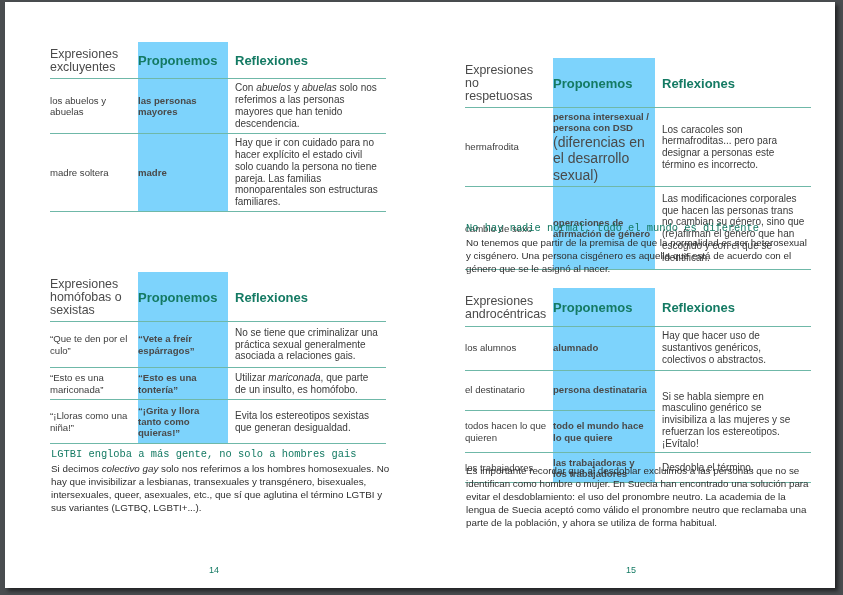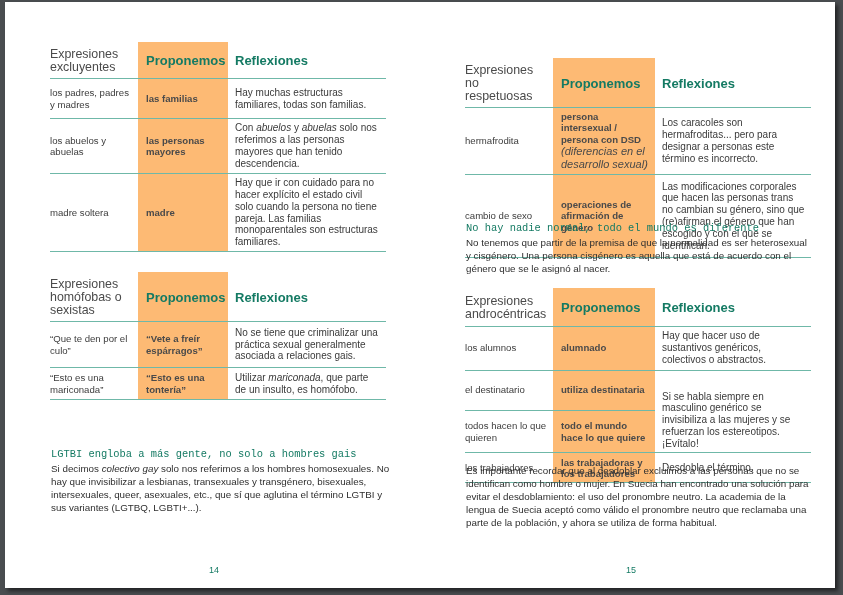--- a/index.html
+++ b/index.html
@@ -35,30 +35,29 @@
   table.gtable thead th {
     font-weight: normal;
     border-bottom: 1.6px solid #6fb8a8;
     padding-top: 6px; padding-bottom: 4px;
   }
   table.gtable thead th.c1 { font-size: 12.4px; color: #4a4a4a; line-height: 1.05; }
   table.gtable thead th.c2, table.gtable thead th.c3 {
     font-size: 13px; font-weight: bold; color: #147a63;
   }
   table.gtable td.c2, table.gtable th.c2 {
-    background: #fdba74;
-    padding-left: 8px;
+    background: #7dd3fc;
     font-weight: bold;
     color: #4a4a4a;
   }
   table.gtable th.c3, table.gtable td.c3 { padding-left: 7px; }
   table.gtable tbody tr td { border-bottom: 1.6px solid #6fb8a8; }
   table.gtable td.c3 { font-size: 10px; color: #3a3a3a; }
   table.gtable td.c1 { color: #3d3d3d; }
-  .small-it { font-weight: normal; font-style: italic; font-size: 11px; }
+  .small-it { font-weight: normal; font-size: 14px; }
   em { font-style: italic; }
 
   .note { position: absolute; font-size: 9.8px; line-height: 1.33; color: #2f2f2f; }
   .note .note-title { color: #147a63; font-size: 10.4px; font-family: Liberation Mono, monospace; }
 
   .pagenum { position: absolute; top: 563px; font-size: 9px; color: #147a63; }
 </style>
 </head>
 <body>
 
@@ -73,25 +72,20 @@
           <col style="width:158px">
         </colgroup>
       <thead>
         <tr style="height:35px">
           <th class="c1">Expresiones excluyentes</th>
           <th class="c2">Proponemos</th>
           <th class="c3">Reflexiones</th>
         </tr>
       </thead>
       <tbody>
-        <tr style="height:40px">
-          <td class="c1">los padres, padres y madres</td>
-          <td class="c2">las familias</td>
-          <td class="c3">Hay muchas estructuras familiares, todas son familias.</td>
-        </tr>
         <tr style="height:55px">
           <td class="c1">los abuelos y abuelas</td>
           <td class="c2">las personas mayores</td>
           <td class="c3"><span>Con </span><em>abuelos</em><span> y </span><em>abuelas</em><span> solo nos referimos a las personas mayores que han tenido descendencia.</span></td>
         </tr>
         <tr style="height:78px">
           <td class="c1">madre soltera</td>
           <td class="c2">madre</td>
           <td class="c3">Hay que ir con cuidado para no hacer explícito el estado civil solo cuando la persona no tiene pareja. Las familias monoparentales son estructuras familiares.</td>
         </tr>
@@ -115,20 +109,25 @@
         <tr style="height:46px">
           <td class="c1">“Que te den por el culo”</td>
           <td class="c2">“Vete a freír espárragos”</td>
           <td class="c3">No se tiene que criminalizar una práctica sexual generalmente asociada a relaciones gais.</td>
         </tr>
         <tr style="height:32px">
           <td class="c1">“Esto es una mariconada”</td>
           <td class="c2">“Esto es una tontería”</td>
           <td class="c3"><span>Utilizar </span><em>mariconada</em><span>, que parte de un insulto, es homófobo.</span></td>
         </tr>
+        <tr style="height:44px">
+          <td class="c1">“¡Lloras como una niña!”</td>
+          <td class="c2">“¡Grita y llora tanto como quieras!”</td>
+          <td class="c3">Evita los estereotipos sexistas que generan desigualdad.</td>
+        </tr>
       </tbody>
     </table>
 
     <div class="note" style="left:46px; top:446px; width:345px;">
       <div class="note-title">LGTBI engloba a más gente, no solo a hombres gais</div>
       <div><span>Si decimos </span><em>colectivo gay</em><span> solo nos referimos a los hombres homosexuales. No hay que invisibilizar a lesbianas, transexuales y transgénero, bisexuales, intersexuales, queer, asexuales, etc., que sí que aglutina el término LGTBI y sus variantes (LGTBQ, LGBTI+...).</span></div>
     </div>
 
     <div class="pagenum" style="left:204px;">14</div>
   </div>
@@ -181,21 +180,21 @@
         </tr>
       </thead>
       <tbody>
         <tr style="height:44px">
           <td class="c1">los alumnos</td>
           <td class="c2">alumnado</td>
           <td class="c3">Hay que hacer uso de sustantivos genéricos, colectivos o abstractos.</td>
         </tr>
         <tr style="height:30px">
           <td class="c1">el destinatario</td>
-          <td class="c2">utiliza destinataria</td>
+          <td class="c2">persona destinataria</td>
           <td class="c3" rowspan="2" style="vertical-align:top; padding-top:20px;">Si se habla siempre en masculino genérico se invisibiliza a las mujeres y se refuerzan los estereotipos. ¡Evítalo!</td>
         </tr>
         <tr style="height:32px">
           <td class="c1">todos hacen lo que quieren</td>
           <td class="c2">todo el mundo hace lo que quiere</td>
         </tr>
         <tr style="height:30px">
           <td class="c1">los trabajadores</td>
           <td class="c2">las trabajadoras y los trabajadores</td>
           <td class="c3">Desdobla el término.</td>

